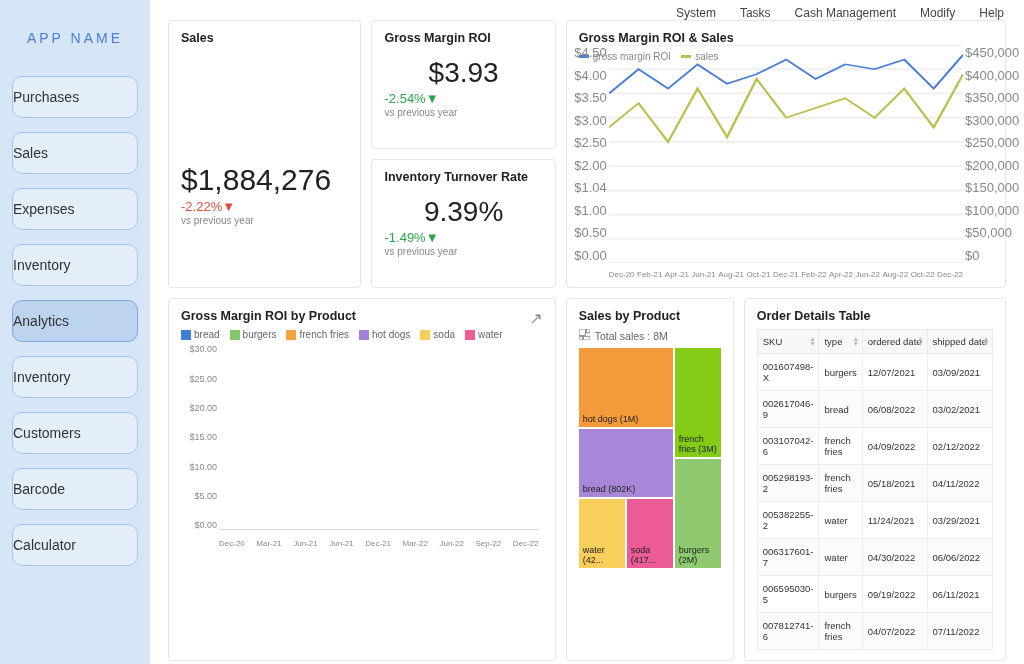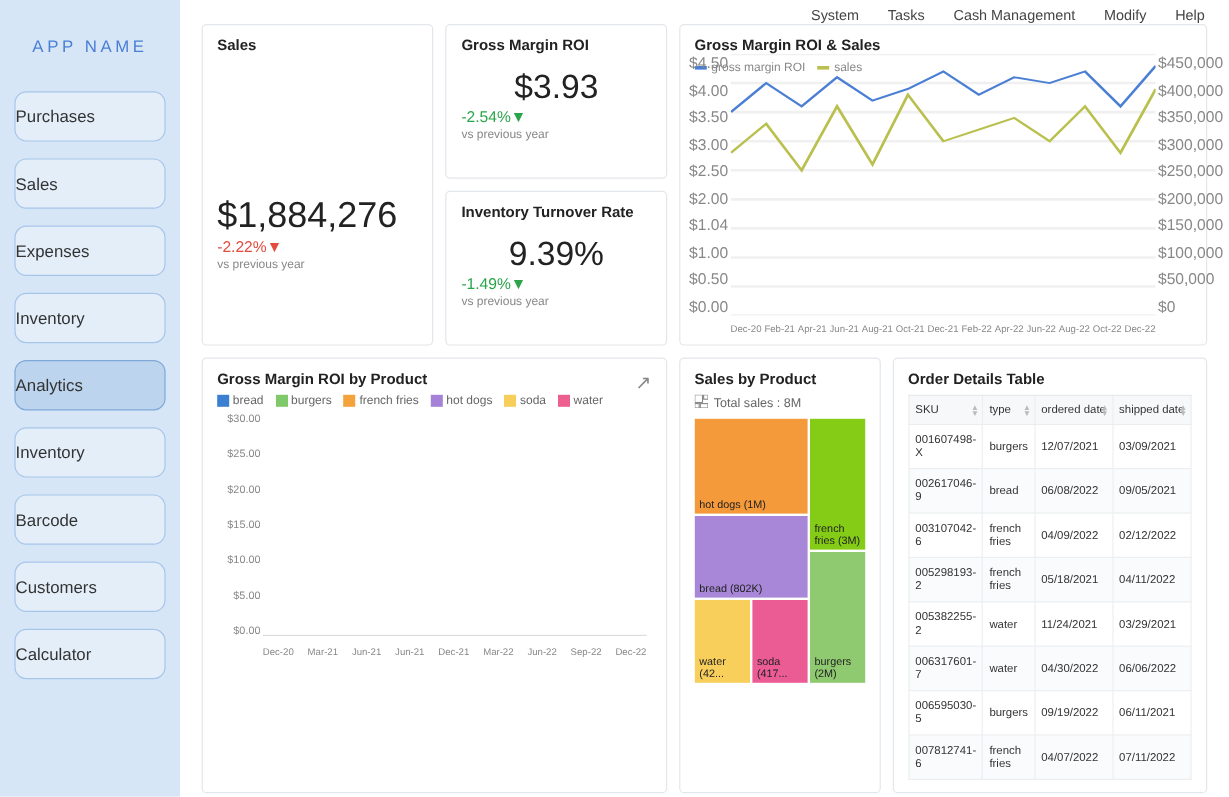--- a/index.html
+++ b/index.html
@@ -67,22 +67,22 @@
 <div class="app">
   <aside class="sidebar">
     <div class="app-logo">APP NAME</div>
     <div id="side-items" style="display: flex; flex-direction: column; gap: 14px; width: 100%;">
         <div class="side-btn">Purchases</div>
         <div class="side-btn">Sales</div>
         <div class="side-btn">Expenses</div>
         <div class="side-btn">Inventory</div>
         <div class="side-btn active">Analytics</div>
         <div class="side-btn">Inventory</div>
+        <div class="side-btn">Customers</div>
         <div class="side-btn">Barcode</div>
-        <div class="side-btn">Customers</div>
         <div class="side-btn">Calculator</div>
       </div>
   </aside>
 
   <main class="main">
     <div class="topbar" id="topbar">
         <span>System</span>
         <span>Tasks</span>
         <span>Cash Management</span>
         <span>Modify</span>
@@ -476,21 +476,21 @@
                 <tr>
                   <td>001607498-X</td>
                   <td>burgers</td>
                   <td>12/07/2021</td>
                   <td>03/09/2021</td>
                 </tr>
                 <tr>
                   <td>002617046-9</td>
                   <td>bread</td>
                   <td>06/08/2022</td>
-                  <td>09/05/2021</td>
+                  <td>03/02/2021</td>
                 </tr>
                 <tr>
                   <td>003107042-6</td>
                   <td>french fries</td>
                   <td>04/09/2022</td>
                   <td>02/12/2022</td>
                 </tr>
                 <tr>
                   <td>005298193-2</td>
                   <td>french fries</td>

